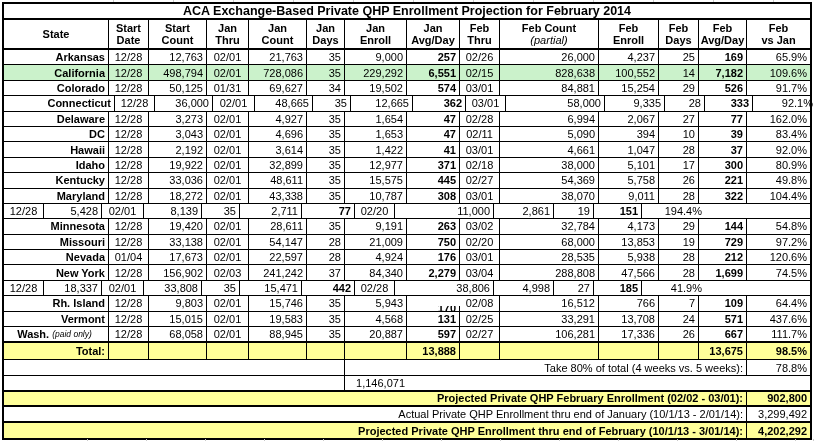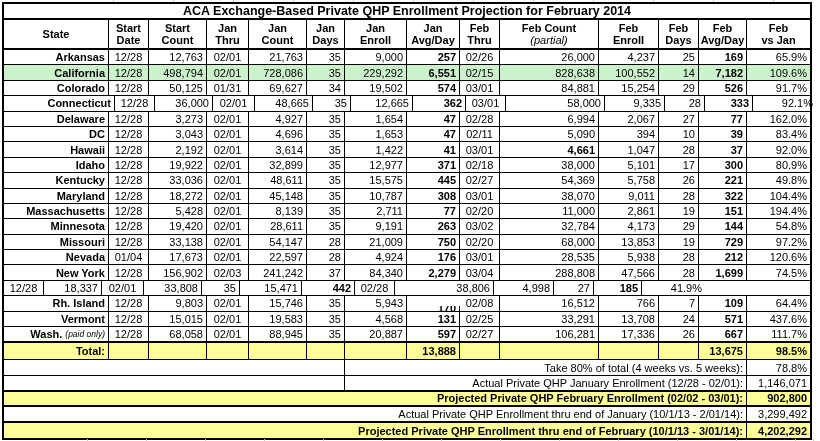--- a/index.html
+++ b/index.html
@@ -212,21 +212,21 @@
           <span class="b">Hawaii</span>
         </div>
         <div class="cell center" style="width: 40px;">12/28</div>
         <div class="cell right" style="width: 58px;">2,192</div>
         <div class="cell center" style="width: 42px;">02/01</div>
         <div class="cell right" style="width: 58px;">3,614</div>
         <div class="cell right" style="width: 38px;">35</div>
         <div class="cell right" style="width: 62px;">1,422</div>
         <div class="cell right b" style="width: 53px;">41</div>
         <div class="cell center" style="width: 40px;">03/01</div>
-        <div class="cell right" style="width: 99px; font-weight: bold;">4,661</div>
+        <div class="cell right" style="width: 99px;">4,661</div>
         <div class="cell right" style="width: 60px;">1,047</div>
         <div class="cell right" style="width: 40px;">28</div>
         <div class="cell right b" style="width: 48px;">37</div>
         <div class="cell right" style="width: 63px;">92.0%</div>
       </div>
       <div class="row row-data">
         <div class="cell right b" style="width: 105px;">
           <span class="b">Idaho</span>
         </div>
         <div class="cell center" style="width: 40px;">12/28</div>
@@ -261,35 +261,32 @@
         <div class="cell right b" style="width: 48px;">221</div>
         <div class="cell right" style="width: 63px;">49.8%</div>
       </div>
       <div class="row row-data">
         <div class="cell right b" style="width: 105px;">
           <span class="b">Maryland</span>
         </div>
         <div class="cell center" style="width: 40px;">12/28</div>
         <div class="cell right" style="width: 58px;">18,272</div>
         <div class="cell center" style="width: 42px;">02/01</div>
-        <div class="cell right" style="width: 58px;">45,148</div>
+        <div class="cell right" style="width: 58px;">43,338</div>
         <div class="cell right" style="width: 38px;">35</div>
         <div class="cell right" style="width: 62px;">10,787</div>
         <div class="cell right b" style="width: 53px;">308</div>
         <div class="cell center" style="width: 40px;">03/01</div>
         <div class="cell right" style="width: 99px;">38,070</div>
         <div class="cell right" style="width: 60px;">9,011</div>
         <div class="cell right" style="width: 40px;">28</div>
         <div class="cell right b" style="width: 48px;">322</div>
         <div class="cell right" style="width: 63px;">104.4%</div>
       </div>
       <div class="row row-data">
-        <div class="cell right b" style="width: 105px;">
-          <span class="b">Massachusetts</span>
-        </div>
         <div class="cell center" style="width: 40px;">12/28</div>
         <div class="cell right" style="width: 58px;">5,428</div>
         <div class="cell center" style="width: 42px;">02/01</div>
         <div class="cell right" style="width: 58px;">8,139</div>
         <div class="cell right" style="width: 38px;">35</div>
         <div class="cell right" style="width: 62px;">2,711</div>
         <div class="cell right b" style="width: 53px;">77</div>
         <div class="cell center" style="width: 40px;">02/20</div>
         <div class="cell right" style="width: 99px;">11,000</div>
         <div class="cell right" style="width: 60px;">2,861</div>
@@ -414,21 +411,21 @@
         <div class="cell right" style="width: 62px;">4,568</div>
         <div class="cell right b" style="width: 53px;">131</div>
         <div class="cell center" style="width: 40px;">02/25</div>
         <div class="cell right" style="width: 99px;">33,291</div>
         <div class="cell right" style="width: 60px;">13,708</div>
         <div class="cell right" style="width: 40px;">24</div>
         <div class="cell right b" style="width: 48px;">571</div>
         <div class="cell right" style="width: 63px;">437.6%</div>
       </div>
       <div class="row row-data lastdata">
-        <div class="cell right b" style="width: 105px;">
+        <div class="cell right b" style="width: 105px; justify-content: center;">
           <span class="b">Wash.</span>
           <span class="note">(paid only)</span>
         </div>
         <div class="cell center" style="width: 40px;">12/28</div>
         <div class="cell right" style="width: 58px;">68,058</div>
         <div class="cell center" style="width: 42px;">02/01</div>
         <div class="cell right" style="width: 58px;">88,945</div>
         <div class="cell right" style="width: 38px;">35</div>
         <div class="cell right" style="width: 62px;">20,887</div>
         <div class="cell right b" style="width: 53px;">597</div>
@@ -455,21 +452,20 @@
         <div class="cell b right" style="width: 48px;">13,675</div>
         <div class="cell b right" style="width: 63px;">98.5%</div>
       </div>
       <div class="row row-footer">
         <div class="cell" style="width: 341px;"></div>
         <div class="cell right flabel" style="width: 402px;">Take 80% of total (4 weeks vs. 5 weeks):</div>
         <div class="cell right" style="width: 63px;">78.8%</div>
       </div>
       <div class="row row-footer bb2">
         <div class="cell" style="width: 341px;"></div>
-        <div class="cell right flabel" style="width: 402px;">Actual Private QHP January Enrollment (12/28 - 02/01):</div>
         <div class="cell right" style="width: 63px;">1,146,071</div>
       </div>
       <div class="row row-footer yellow bb2">
         <div class="cell right flabel b" style="width: 743px;">Projected Private QHP February Enrollment (02/02 - 03/01):</div>
         <div class="cell right b" style="width: 63px;">902,800</div>
       </div>
       <div class="row row-footer bb2">
         <div class="cell right flabel" style="width: 743px;">Actual Private QHP Enrollment thru end of January (10/1/13 - 2/01/14):</div>
         <div class="cell right" style="width: 63px;">3,299,492</div>
       </div>

